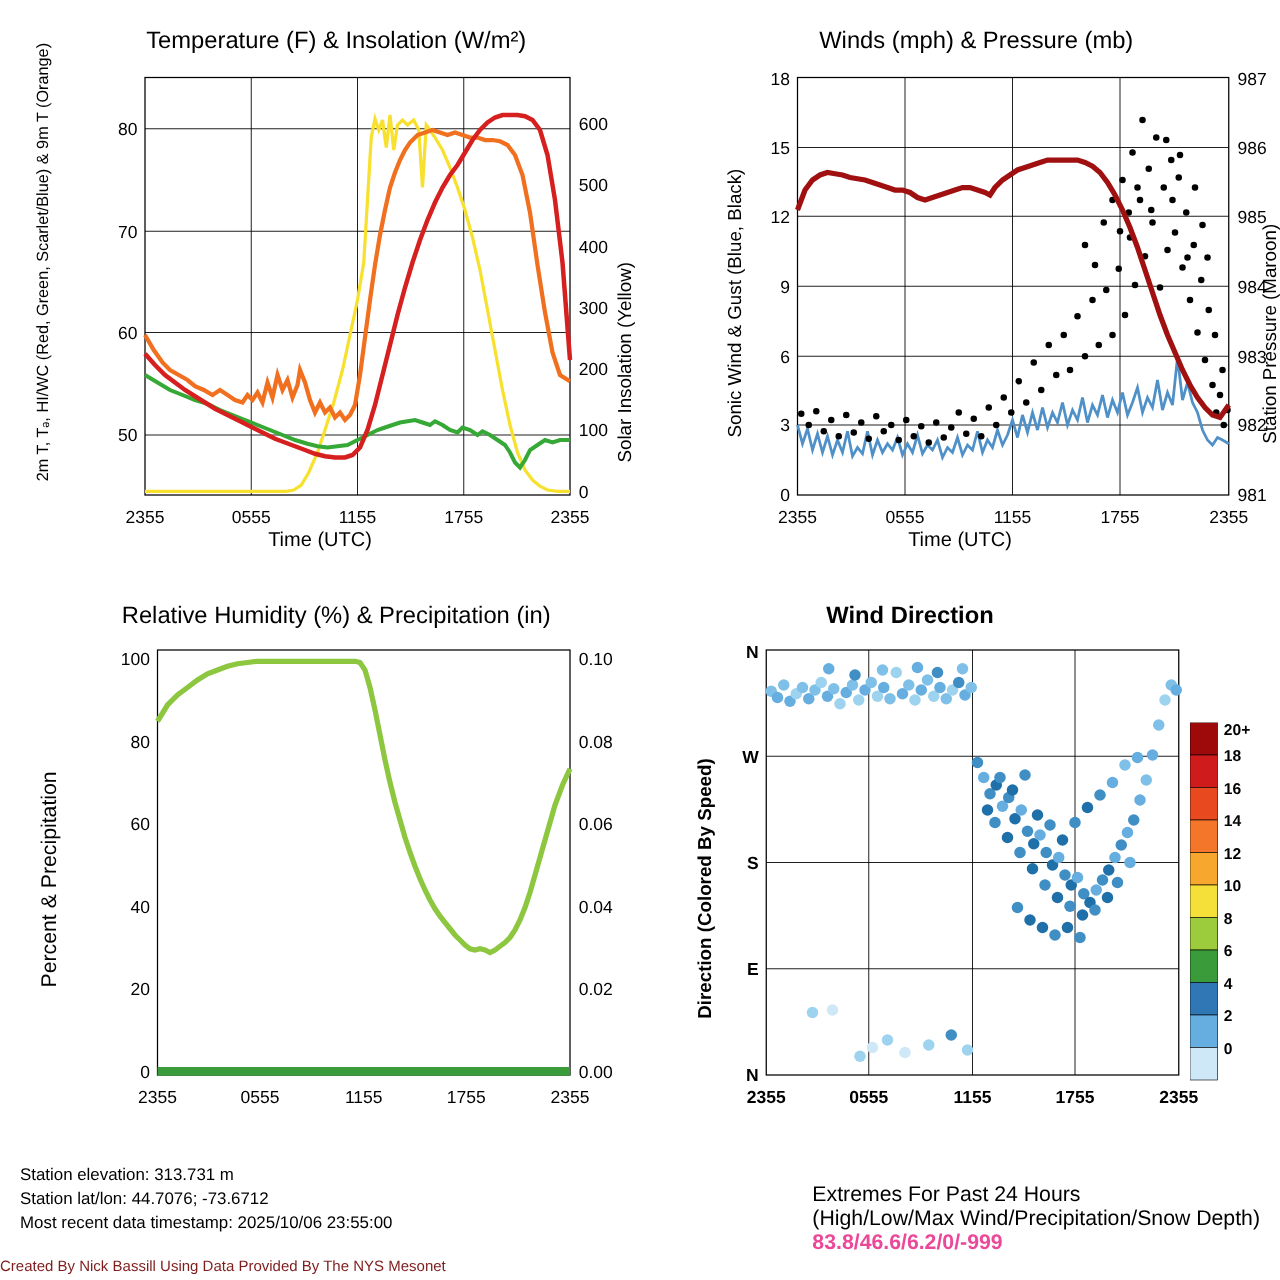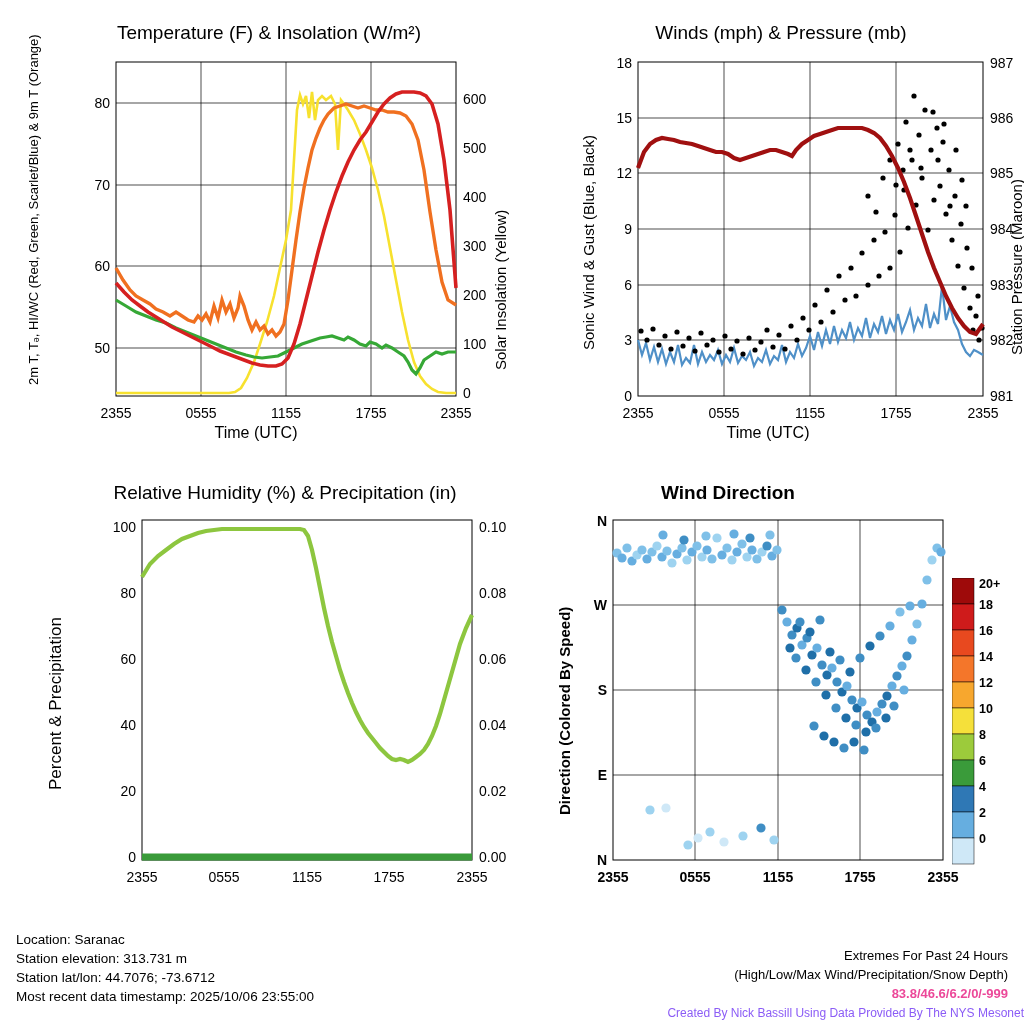--- a/index.html
+++ b/index.html
@@ -23,26 +23,26 @@
     transform-origin:0 0;
     transform:rotate(-90deg);
     white-space:nowrap;
     font-size:13px;
   }
   .ylabel-rot.big{font-size:15px;}
   .footer-left{
     position:absolute;left:16px;top:930px;font-size:13.5px;line-height:19px;
   }
   .footer-right{
-    position:absolute;right:16px;top:946px;text-align:right;font-size:13px;line-height:19px;
+    position:absolute;right:16px;top:946px;font-size:17px;line-height:19px;
   }
   .red-extremes{color:#ec4899;font-weight:bold;}
   .credit{
-    position:absolute;width:100%;text-align:right;top:1006px;
-    font-size:12px;color:#8b5cf6;
+    position:absolute;width:100%;text-align:left;top:1006px;
+    font-size:12px;color:#7f1d1d;
   }
   .legend-title{font-size:18px;margin-left:44px;}
 </style>
 </head>
 <body>
 
 <div class="panel" style="left:0;top:0;width:512px;height:460px;">
   <div class="ptitle" style="top:22px;left:0;">Temperature (F) &amp; Insolation (W/m²)</div>
   <div class="ylabel-rot" style="left:26px;top:385px;">2m T, Tₔ, HI/WC (Red, Green, Scarlet/Blue) &amp; 9m T (Orange)</div>
   <div class="ylabel-rot big" style="left:492px;top:370px;">Solar Insolation (Yellow)</div>
@@ -230,21 +230,21 @@
       <text x="100" y="418">2355</text>
       <text x="186" y="418">0555</text>
       <text x="272" y="418">1155</text>
       <text x="358" y="418">1755</text>
       <text x="445" y="418">2355</text>
     </g>
   </svg>
   <div style="position:absolute;left:0;top:424px;width:512px;text-align:center;font-size:16px;">Time (UTC)</div>
 </div>
 
-<div class="panel" style="left:16px;top:460px;width:512px;height:460px;">
+<div class="panel" style="left:0;top:460px;width:512px;height:460px;">
   <div class="ptitle" style="top:22px;left:0;">Relative Humidity (%) &amp; Precipitation (in)</div>
   <div class="ylabel-rot big" style="left:30px;top:330px;font-size:17px;">Percent &amp; Precipitation</div>
   <svg width="512" height="460">
     <rect x="100" y="60" width="330" height="340" fill="#fff" stroke="#000" stroke-width="1"></rect>
 
     <polyline fill="none" stroke="#8dc63f" stroke-width="4.2" points="100,117 108,104 116,96 124,90 132,84 140,79 148,76 156,73 164,71 172,70 180,69 190,69 200,69 210,69 220,69 230,69 240,69 250,69 258,69 262,70 266,76 270,90 274,108 278,128 282,148 286,166 290,182 294,196 298,210 302,222 306,233 310,243 314,252 318,260 322,267 326,273 330,278 334,283 338,288 342,292 346,296 350,299 354,300 358,299 362,300 366,302 370,300 374,297 378,294 382,290 386,284 390,276 394,266 398,254 402,240 406,226 410,212 414,198 418,184 424,168 430,155"></polyline>
 
     <line x1="100" y1="397" x2="430" y2="397" stroke="#3a9b3a" stroke-width="7"></line>
 
     <g class="tick" fill="#000" text-anchor="end" font-size="14">
@@ -441,21 +441,20 @@
         <text x="27" y="187">6</text>
         <text x="27" y="213">4</text>
         <text x="27" y="239">2</text>
         <text x="27" y="265">0</text>
       </g>
     </svg>
   </div>
 </div>
 
 <div class="footer-left">
-  <div>Location: Saranac</div>
   <div>Station elevation: 313.731 m</div>
   <div>Station lat/lon: 44.7076; -73.6712</div>
   <div>Most recent data timestamp: 2025/10/06 23:55:00</div>
 </div>
 
 <div class="footer-right">
   <div>Extremes For Past 24 Hours</div>
   <div>(High/Low/Max Wind/Precipitation/Snow Depth)</div>
   <div class="red-extremes">83.8/46.6/6.2/0/-999</div>
 </div>

